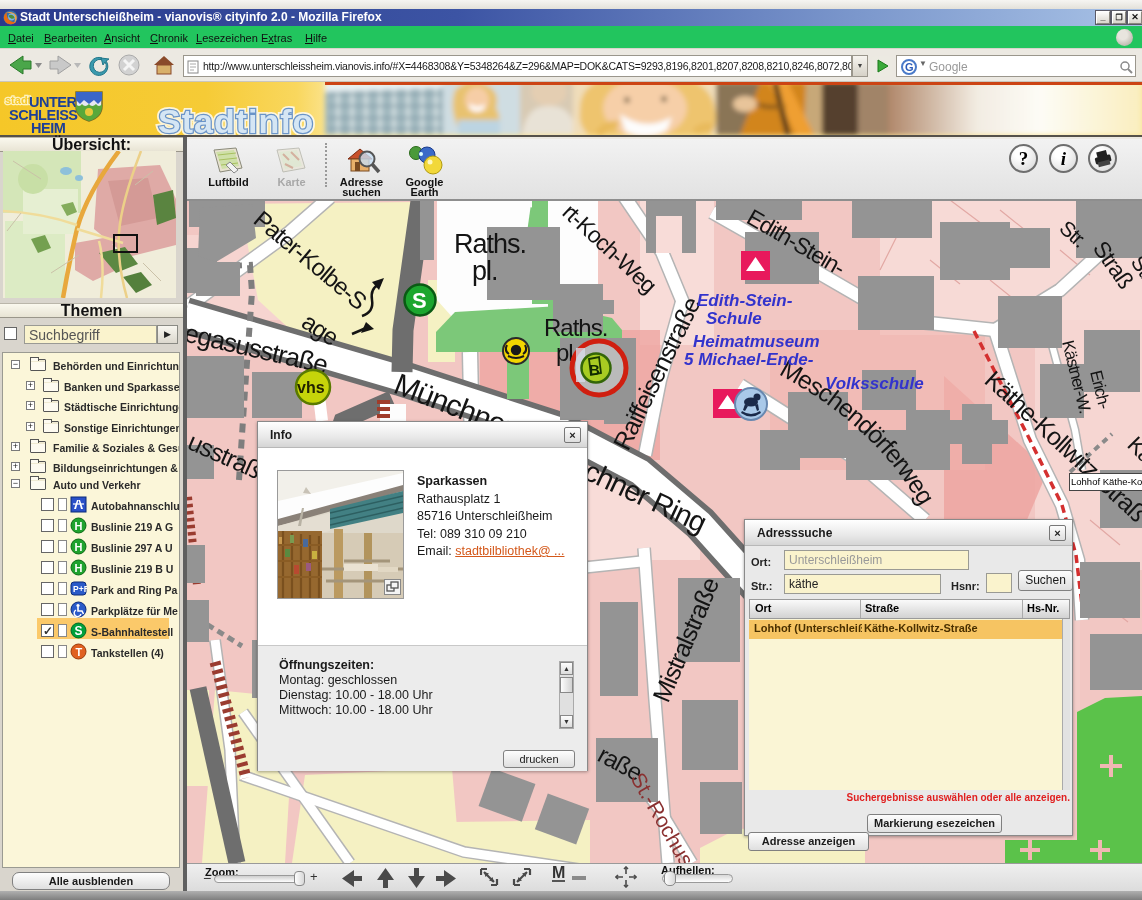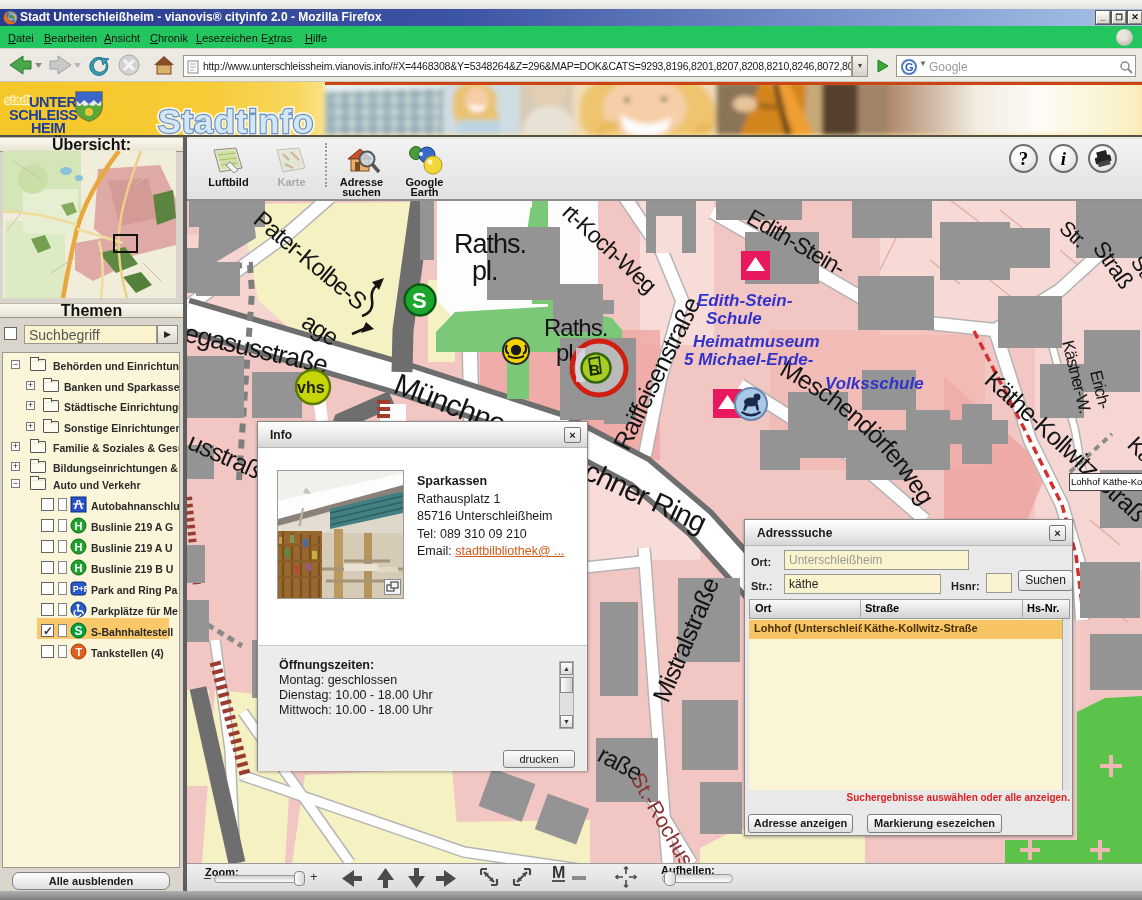--- a/index.html
+++ b/index.html
@@ -276,21 +276,21 @@
           </svg>
           <span class="ttxt" style="left:88px">Buslinie 219 A G</span>
         </div>
   <div class="abs trow" style="top:184px">
           <span class="cb" style="left:38px"></span>
           <span class="cb2" style="left:55px"></span>
           <svg class="tico" style="left:67px" width="17" height="17">
             <circle cx="8.5" cy="8.5" r="7.5" fill="#1fa32e" stroke="#0a6a14"></circle>
             <text x="4.5" y="12.5" font-size="11" font-weight="bold" fill="#fff" font-family="Liberation Sans">H</text>
           </svg>
-          <span class="ttxt" style="left:88px">Buslinie 219 A U</span>
+          <span class="ttxt" style="left:88px">Buslinie 297 A U</span>
         </div>
   <div class="abs trow" style="top:205px">
           <span class="cb" style="left:38px"></span>
           <span class="cb2" style="left:55px"></span>
           <svg class="tico" style="left:67px" width="17" height="17">
             <circle cx="8.5" cy="8.5" r="7.5" fill="#1fa32e" stroke="#0a6a14"></circle>
             <text x="4.5" y="12.5" font-size="11" font-weight="bold" fill="#fff" font-family="Liberation Sans">H</text>
           </svg>
           <span class="ttxt" style="left:88px">Buslinie 219 B U</span>
         </div>
@@ -707,16 +707,16 @@
   <div class="abs" style="left:110px;top:0;width:1px;height:18px;background:#aaa"></div>
   <div class="abs" style="left:272px;top:0;width:1px;height:18px;background:#aaa"></div>
  </div>
  <div class="abs" style="left:4px;top:99px;width:313px;height:171px;background:#faf5d5"></div>
  <div class="abs" style="left:317px;top:99px;width:8px;height:171px;background:#e2e2e2;border-left:1px solid #aaa"></div>
  <div class="abs" style="left:4px;top:100px;width:313px;height:19px;background:#f6c462">
   <span class="abs" style="left:5px;top:2px;font-size:11px;font-weight:bold;color:#4a3000;width:108px;white-space:nowrap;overflow:hidden">Lohhof (Unterschleißheir</span>
   <span class="abs" style="left:115px;top:2px;font-size:11px;font-weight:bold;color:#4a3000;white-space:nowrap">Käthe-Kollwitz-Straße</span>
  </div>
  <div class="abs" style="left:0;top:272px;width:325px;text-align:right;font-size:10px;font-weight:bold;color:#e02020;white-space:nowrap">Suchergebnisse auswählen oder alle anzeigen.</div>
- <div class="abs btn" style="left:3px;top:294px;width:105px;height:19px;line-height:17px">Adresse anzeigen</div>
+ <div class="abs btn" style="left:3px;top:312px;width:121px;height:19px;line-height:17px">Adresse anzeigen</div>
  <div class="abs btn" style="left:122px;top:294px;width:135px;height:19px;line-height:17px">Markierung esezeichen</div>
 </div>
 <div class="abs" id="lohhof" style="left:1069px;top:473px;width:74px;height:18px;background:#fff;border:1px solid #444;font-size:9.5px;line-height:16px;padding-left:1px;white-space:nowrap;overflow:hidden">Lohhof Käthe-Koll</div>
 </div>
 </body></html>

